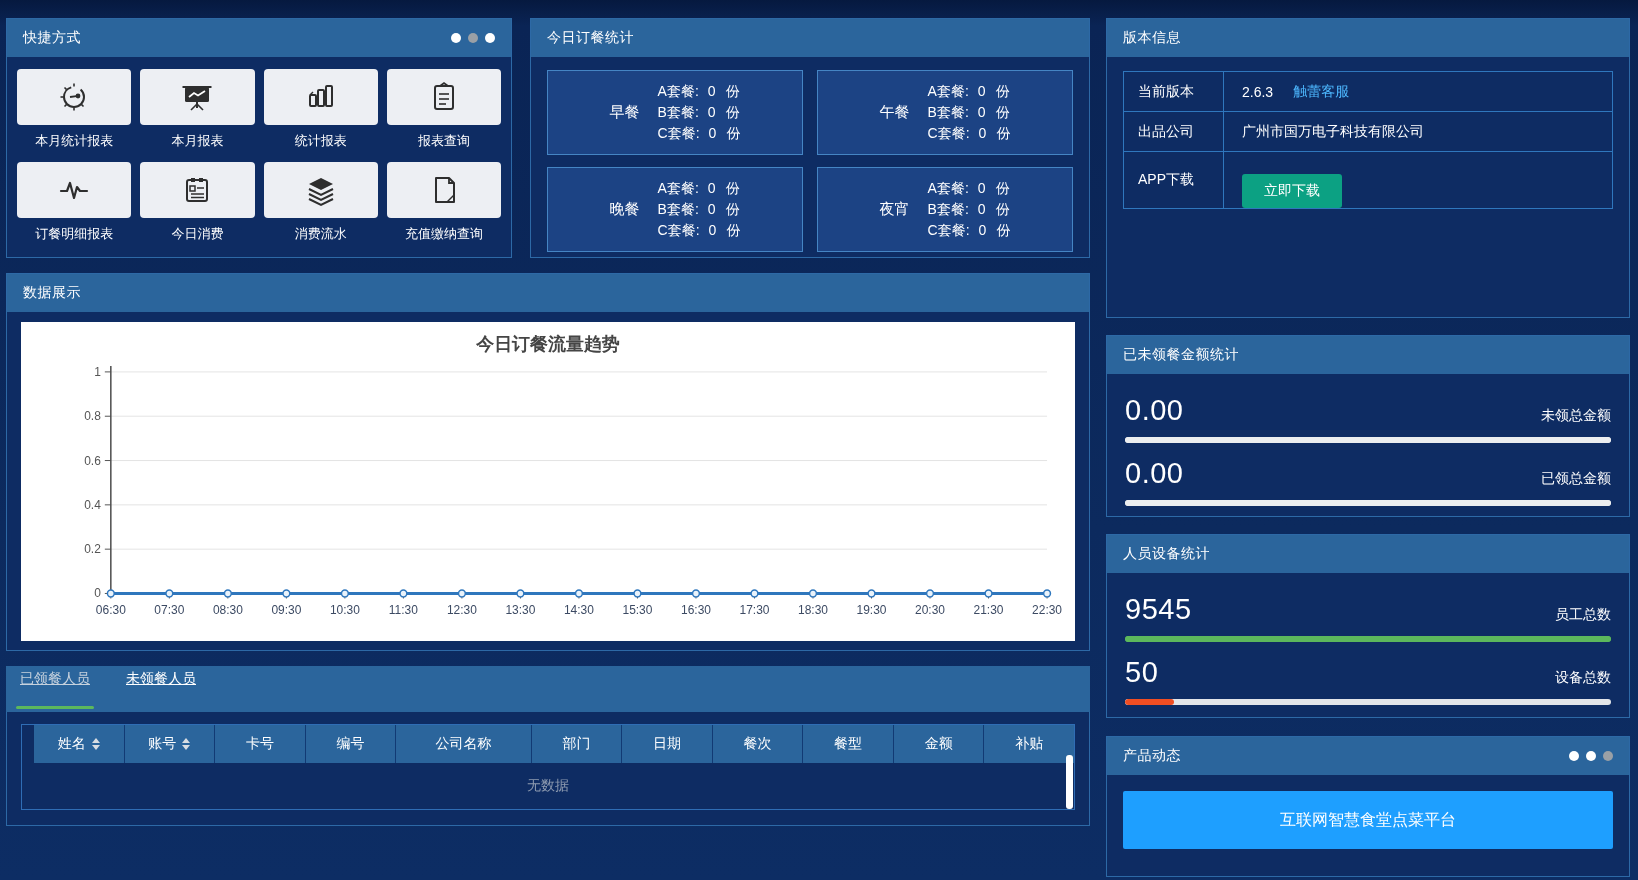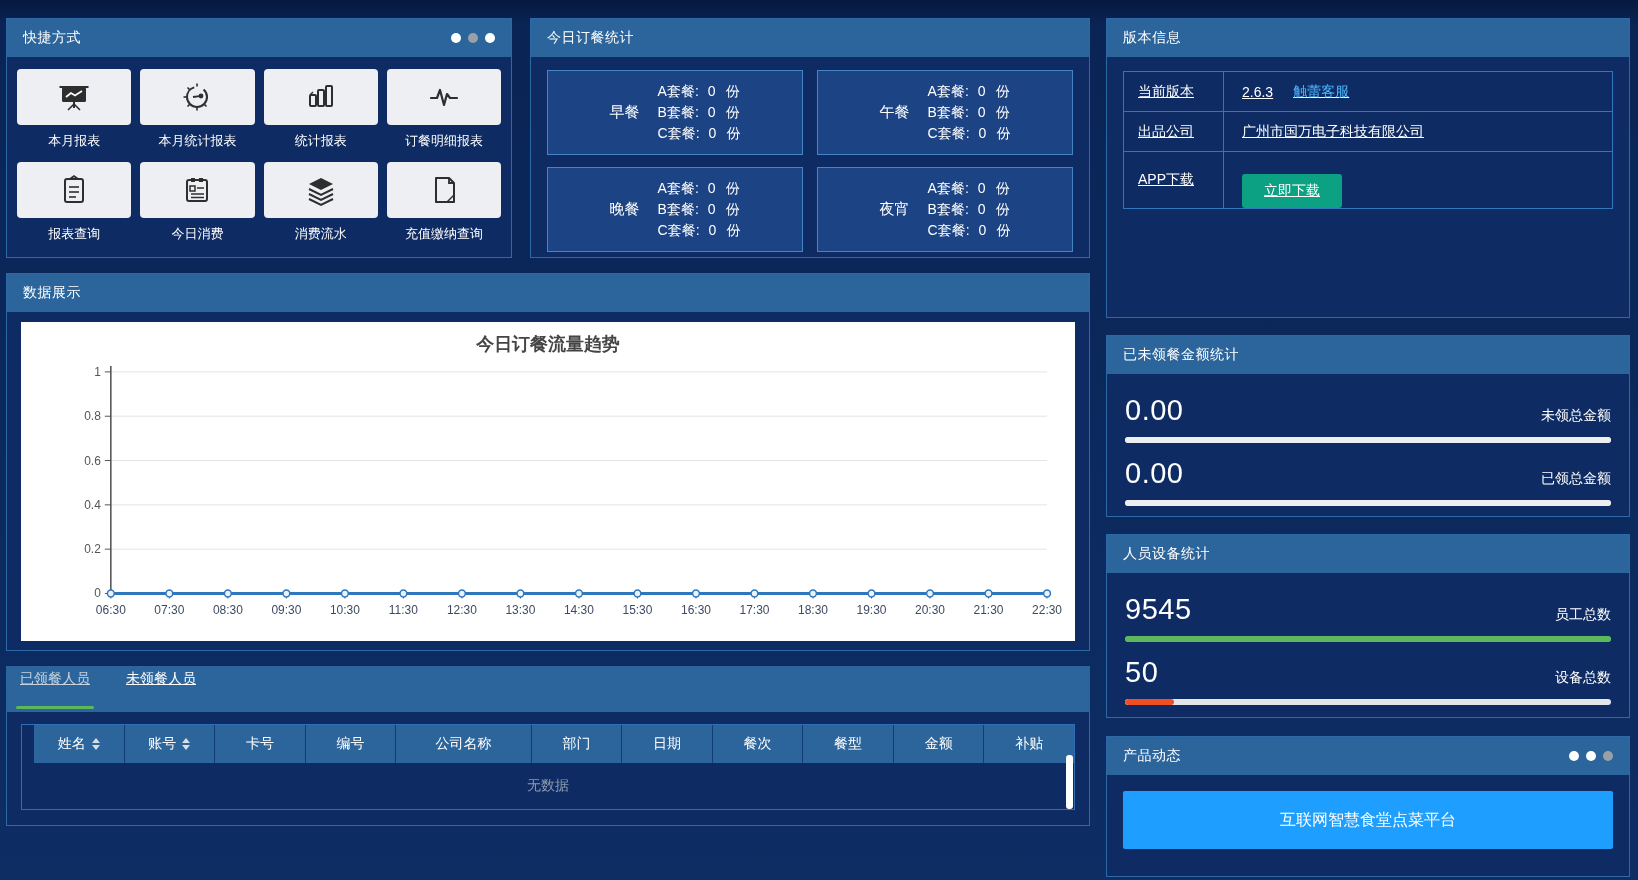--- a/index.html
+++ b/index.html
@@ -34,21 +34,21 @@
   
   .p-meals { flex:1; }
   .meal-grid { display:grid; grid-template-columns:1fr 1fr; gap:12px 14px; padding:13px 16px; }
   .meal-card { height:85px; background:#1c4384; border:1px solid #4585c4; display:flex; align-items:center; justify-content:center; gap:18px; }
   .meal-name { font-size:15px; }
   .set-line { font-size:14px; line-height:21px; display:flex; }
   .set-line .v { margin:0 10px 0 9px; }
 
   
   .p-version { height:300px; flex:none; }
-  .vtable { margin:14px 16px 0 16px; border:1px solid #2f77bd;text-decoration:underline; }
+  .vtable { margin:14px 16px 0 16px; border:1px solid #2f77bd; }
   .vrow { display:flex; border-bottom:1px solid #2f77bd; min-height:40px; align-items:stretch; }
   .vrow:last-child { border-bottom:none; min-height:52px; }
   .vlabel { width:100px; flex:none; border-right:1px solid #2f77bd; display:flex; align-items:center; padding-left:14px; font-size:14px; }
   .vvalue { flex:1; display:flex; align-items:center; padding-left:18px; font-size:14px; gap:20px; }
   .link { color:#4db8ff; cursor:pointer; text-decoration:none; }
   .btn-download { background:#0ca183; color:#fff; border:none; border-radius:3px; padding:8px 22px; font-size:14px; cursor:pointer; font-family:inherit; }
 
   
   .p-chart { margin-top:15px; height:378px; flex:none; }
   .chart-box { background:#fff; margin:10px 14px 12px 14px; flex:1; }
@@ -103,82 +103,82 @@
           <span class="dots">
             <span class="dot" style="background-color: rgb(255, 255, 255);"></span>
             <span class="dot" style="background-color: rgb(154, 160, 166);"></span>
             <span class="dot" style="background-color: rgb(255, 255, 255);"></span>
           </span>
         </div>
         <div class="tiles">
           <div class="tile">
             <div class="tile-icon">
               <svg viewBox="0 0 34 34">
-                  <rect x="5" y="7" width="24" height="15" rx="1.5" fill="#2e2e2e"></rect>
-                  <polyline points="9,17 14,13 18,15.5 25,11" fill="none" stroke="#fff" stroke-width="1.8"></polyline>
-                  <line x1="2.5" y1="7" x2="31.5" y2="7" stroke="#2e2e2e" stroke-width="2"></line>
-                  <line x1="17" y1="22" x2="17" y2="28" stroke="#2e2e2e" stroke-width="2"></line>
-                  <line x1="17" y1="24" x2="11" y2="30" stroke="#2e2e2e" stroke-width="1.6"></line>
-                  <line x1="17" y1="24" x2="23" y2="30" stroke="#2e2e2e" stroke-width="1.6"></line>
-                </svg>
-            </div>
-            <div class="tile-label">本月报表</div>
-          </div>
-          <div class="tile">
-            <div class="tile-icon">
-              <svg viewBox="0 0 34 34">
                   <circle cx="17" cy="17" r="10" fill="none" stroke="#2e2e2e" stroke-width="2" stroke-dasharray="44 10"></circle>
                   <circle cx="21" cy="16" r="2.4" fill="#2e2e2e"></circle>
                   <line x1="13" y1="17" x2="19.5" y2="16.2" stroke="#2e2e2e" stroke-width="1.8"></line>
                   <g stroke="#2e2e2e" stroke-width="1.6">
                     <line x1="17" y1="3.5" x2="17" y2="6.5"></line>
                     <line x1="17" y1="27.5" x2="17" y2="30.5"></line>
                     <line x1="3.5" y1="17" x2="6.5" y2="17"></line>
                     <line x1="7.5" y1="7.5" x2="9.6" y2="9.6"></line>
                     <line x1="24.4" y1="24.4" x2="26.5" y2="26.5"></line>
                     <line x1="7.5" y1="26.5" x2="9.6" y2="24.4"></line>
                   </g>
                 </svg>
             </div>
             <div class="tile-label">本月统计报表</div>
           </div>
           <div class="tile">
             <div class="tile-icon">
               <svg viewBox="0 0 34 34">
+                  <rect x="5" y="7" width="24" height="15" rx="1.5" fill="#2e2e2e"></rect>
+                  <polyline points="9,17 14,13 18,15.5 25,11" fill="none" stroke="#fff" stroke-width="1.8"></polyline>
+                  <line x1="2.5" y1="7" x2="31.5" y2="7" stroke="#2e2e2e" stroke-width="2"></line>
+                  <line x1="17" y1="22" x2="17" y2="28" stroke="#2e2e2e" stroke-width="2"></line>
+                  <line x1="17" y1="24" x2="11" y2="30" stroke="#2e2e2e" stroke-width="1.6"></line>
+                  <line x1="17" y1="24" x2="23" y2="30" stroke="#2e2e2e" stroke-width="1.6"></line>
+                </svg>
+            </div>
+            <div class="tile-label">本月报表</div>
+          </div>
+          <div class="tile">
+            <div class="tile-icon">
+              <svg viewBox="0 0 34 34">
                   <g fill="none" stroke="#2e2e2e" stroke-width="2">
                     <rect x="6" y="15" width="6" height="11" rx="1"></rect>
                     <rect x="14" y="10" width="6" height="16" rx="1"></rect>
                     <rect x="22" y="6" width="6" height="20" rx="1"></rect>
                   </g>
                   <path d="M6 15 l3 -3" stroke="#2e2e2e" stroke-width="1.4"></path>
                 </svg>
             </div>
             <div class="tile-label">统计报表</div>
-          </div>
-          <div class="tile">
-            <div class="tile-icon">
-              <svg viewBox="0 0 34 34">
-                  <polyline points="4,18 10,18 13,10 17,25 20,14 23,18 30,18" fill="none" stroke="#2e2e2e" stroke-width="2.2" stroke-linejoin="round" stroke-linecap="round"></polyline>
-                </svg>
-            </div>
-            <div class="tile-label">订餐明细报表</div>
           </div>
           <div class="tile">
             <div class="tile-icon">
               <svg viewBox="0 0 34 34">
                   <rect x="8" y="6" width="18" height="23" rx="2" fill="none" stroke="#2e2e2e" stroke-width="2"></rect>
                   <path d="M13 6 L17 3 L21 6" fill="none" stroke="#2e2e2e" stroke-width="1.8"></path>
                   <g stroke="#2e2e2e" stroke-width="1.6">
                     <line x1="12" y1="14" x2="22" y2="14"></line>
                     <line x1="12" y1="19" x2="22" y2="19"></line>
                     <line x1="12" y1="24" x2="19" y2="24"></line>
                   </g>
                 </svg>
             </div>
             <div class="tile-label">报表查询</div>
+          </div>
+          <div class="tile">
+            <div class="tile-icon">
+              <svg viewBox="0 0 34 34">
+                  <polyline points="4,18 10,18 13,10 17,25 20,14 23,18 30,18" fill="none" stroke="#2e2e2e" stroke-width="2.2" stroke-linejoin="round" stroke-linecap="round"></polyline>
+                </svg>
+            </div>
+            <div class="tile-label">订餐明细报表</div>
           </div>
           <div class="tile">
             <div class="tile-icon">
               <svg viewBox="0 0 34 34">
                   <rect x="7" y="7" width="20" height="21" rx="2" fill="none" stroke="#2e2e2e" stroke-width="2"></rect>
                   <rect x="11" y="5" width="4" height="4" fill="#2e2e2e"></rect>
                   <rect x="19" y="5" width="4" height="4" fill="#2e2e2e"></rect>
                   <rect x="10" y="13" width="5" height="5" fill="none" stroke="#2e2e2e" stroke-width="1.5"></rect>
                   <g stroke="#2e2e2e" stroke-width="1.5">
                     <line x1="17" y1="15" x2="24" y2="15"></line>

